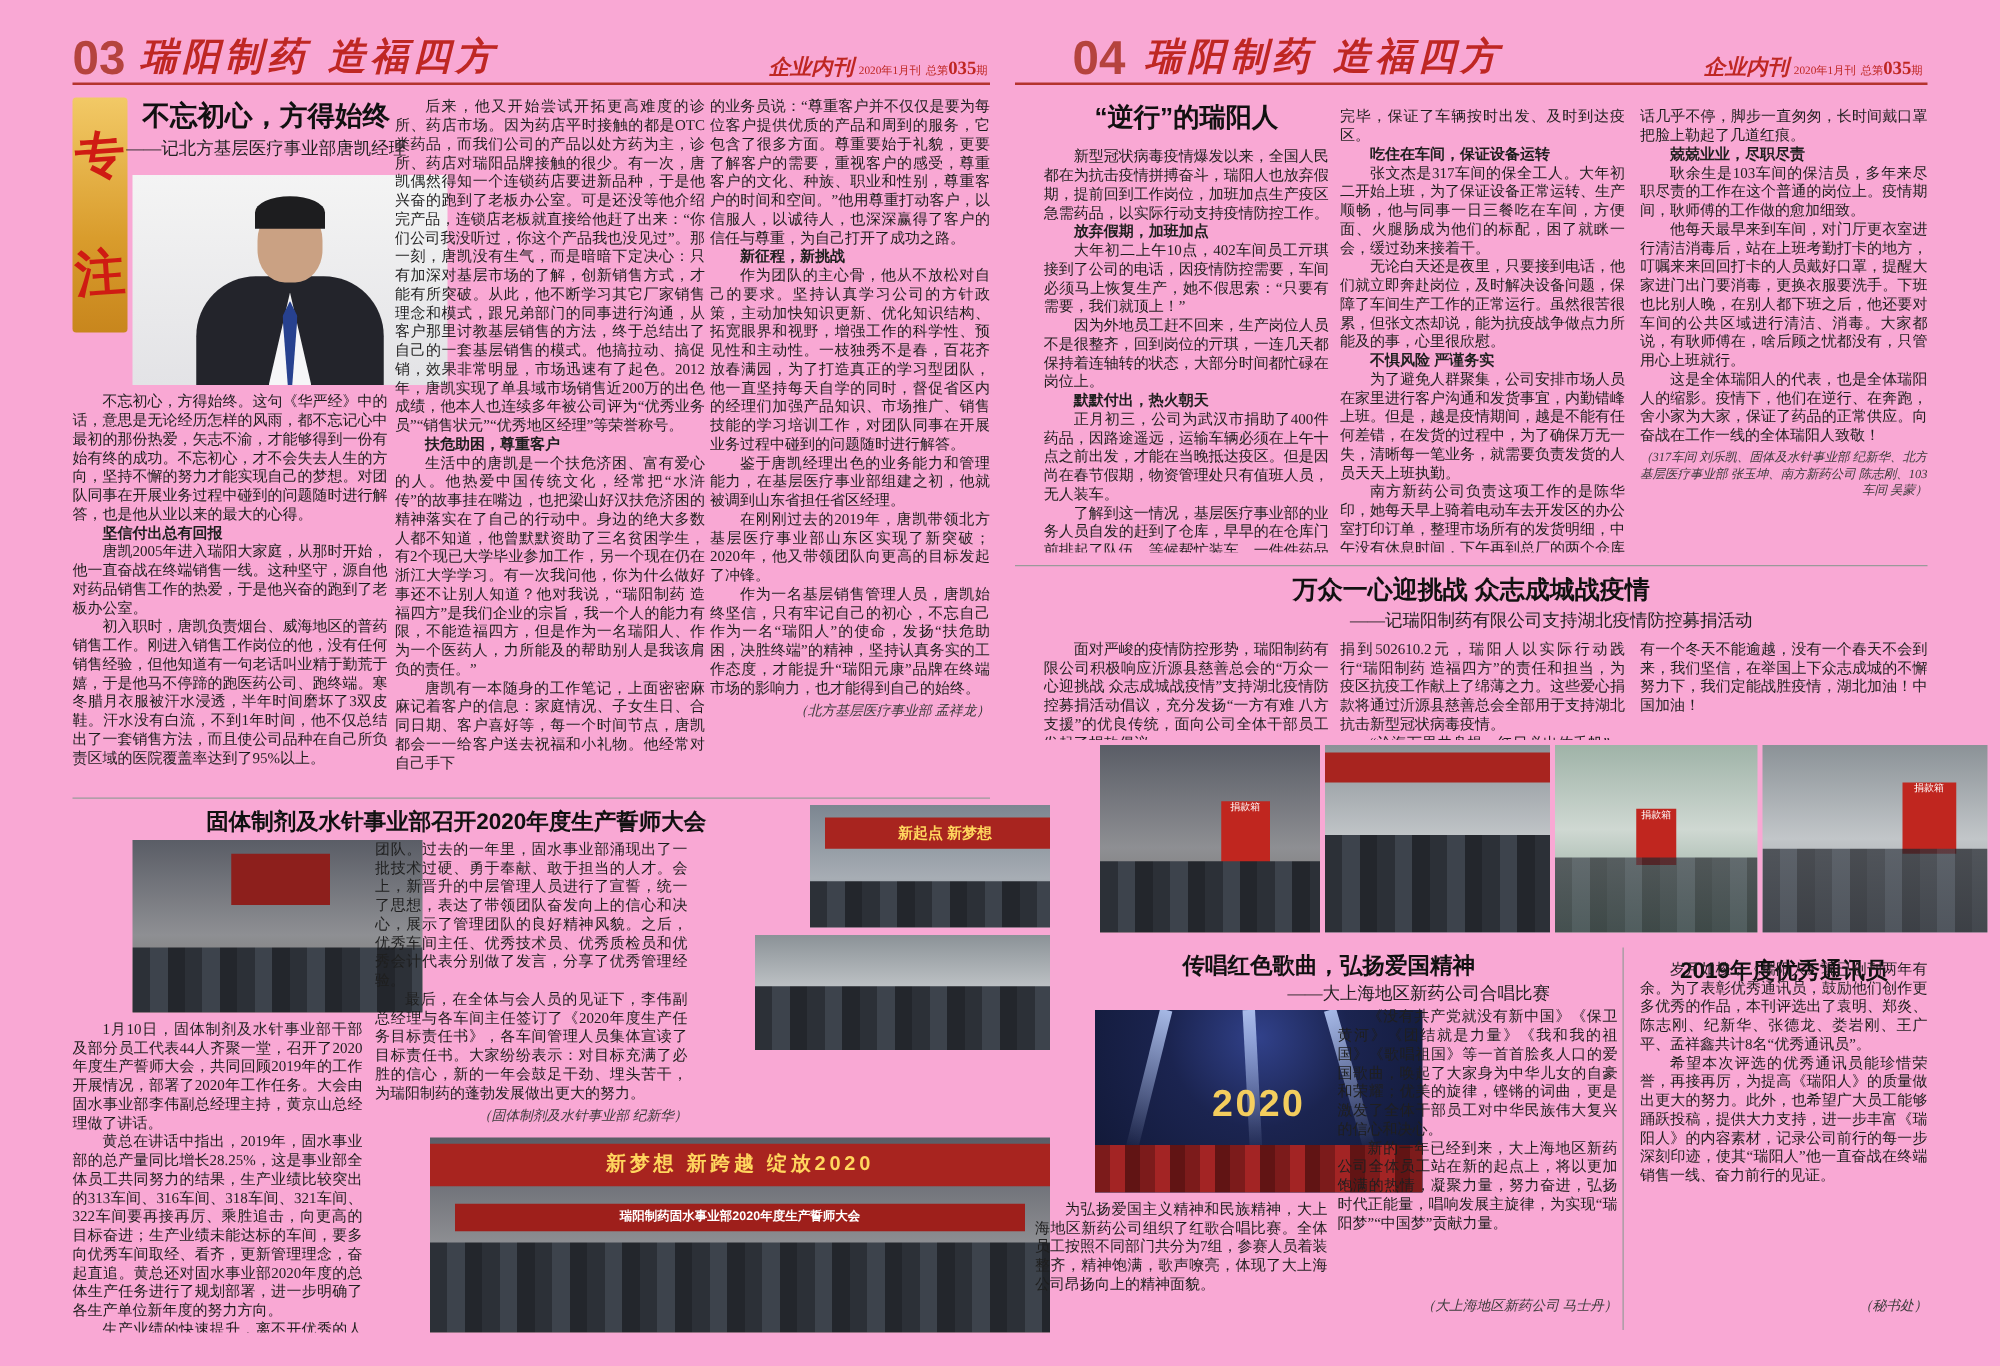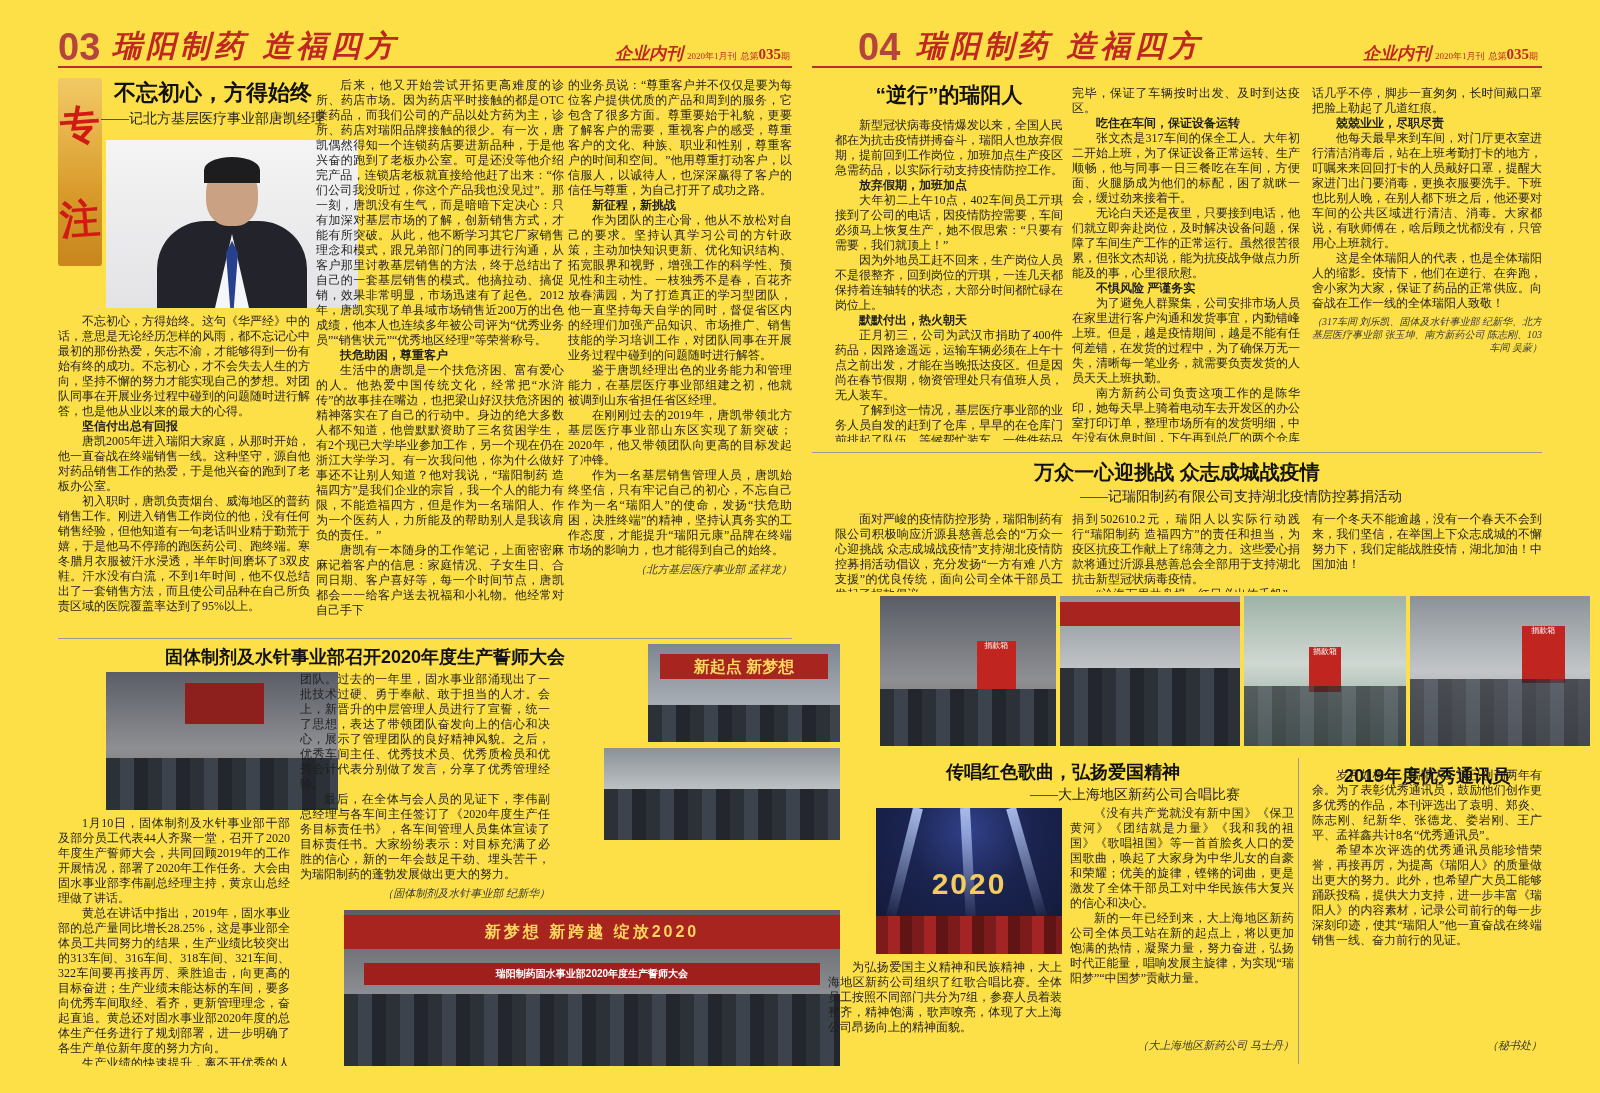--- a/index.html
+++ b/index.html
@@ -1,16 +1,16 @@
 <!DOCTYPE html>
 <html><head>
 <meta charset="utf-8">
 <style>
   html,body{margin:0;padding:0;background:#888;}
-  .sheet{position:relative;width:1600px;height:1093px;background:#fde047;overflow:hidden;
+  .sheet{position:relative;width:1600px;height:1093px;background:#f9a8d4;overflow:hidden;
          font-family:"Liberation Serif", serif;color:#1c1c1c;}
   .abs{position:absolute;}
   
   .pageno{font-family:"Liberation Sans",sans-serif;font-weight:bold;font-size:38px;color:#b5433e;line-height:38px;}
   .brand{font-family:"DejaVu Serif",serif;font-weight:bold;font-style:italic;font-size:30px;color:#bf2723;letter-spacing:4px;line-height:40px;text-align:center;}
   .issue{color:#bf2723;white-space:nowrap;}
   .issue .lab{font-size:17px;font-weight:bold;font-style:italic;}
   .issue .small{font-size:9px;}
   .issue .no{font-size:15px;font-weight:bold;}
   .redline{height:2px;background:#b5332e;}
@@ -124,21 +124,21 @@
       <p>生产业绩的快速提升，离不开优秀的人才</p>
     </div>
 
     <div class="abs col" style="left:300px;top:672px;width:250px;height:236px;">
       <p class="nohang">团队。过去的一年里，固水事业部涌现出了一批技术过硬、勇于奉献、敢于担当的人才。会上，新晋升的中层管理人员进行了宣誓，统一了思想，表达了带领团队奋发向上的信心和决心，展示了管理团队的良好精神风貌。之后，优秀车间主任、优秀技术员、优秀质检员和优秀会计代表分别做了发言，分享了优秀管理经验。</p>
       <p>最后，在全体与会人员的见证下，李伟副总经理与各车间主任签订了《2020年度生产任务目标责任书》，各车间管理人员集体宣读了目标责任书。大家纷纷表示：对目标充满了必胜的信心，新的一年会鼓足干劲、埋头苦干，为瑞阳制药的蓬勃发展做出更大的努力。</p>
       <div class="byline">（固体制剂及水针事业部  纪新华）</div>
     </div>
 
     <div class="abs photo ph-grad2" style="left:600px;top:644px;width:192px;height:98px;">
-      <div class="abs banner" style="left:6%;top:10%;width:88%;height:26%;font-size:16px;line-height:25px;">新起点  新梦想</div>
+      <div class="abs banner" style="left:6%;top:10%;width:88%;height:26%;font-size:12px;line-height:25px;padding-left:12px;">新起点  新梦想</div>
       <div class="crowd"></div>
     </div>
     <div class="abs photo ph-grad3" style="left:556px;top:748px;width:236px;height:92px;">
       <div class="crowd" style="height:55%"></div>
     </div>
 
     <div class="abs photo ph-grad1" style="left:296px;top:910px;width:496px;height:156px;">
       <div class="abs banner" style="left:0;top:3%;width:100%;height:22%;font-size:16px;line-height:34px;letter-spacing:3px;">新梦想 新跨越 绽放2020</div>
       <div class="abs banner white" style="left:4%;top:34%;width:92%;height:14%;font-size:10px;line-height:21px;background:#9e1f1b;">瑞阳制药固水事业部2020年度生产誓师大会</div>
       <div class="crowd" style="height:46%"></div>
@@ -173,20 +173,21 @@
       <p>张文杰是317车间的保全工人。大年初二开始上班，为了保证设备正常运转、生产顺畅，他与同事一日三餐吃在车间，方便面、火腿肠成为他们的标配，困了就眯一会，缓过劲来接着干。</p>
       <p>无论白天还是夜里，只要接到电话，他们就立即奔赴岗位，及时解决设备问题，保障了车间生产工作的正常运行。虽然很苦很累，但张文杰却说，能为抗疫战争做点力所能及的事，心里很欣慰。</p>
       <p class="bold">不惧风险  严谨务实</p>
       <p>为了避免人群聚集，公司安排市场人员在家里进行客户沟通和发货事宜，内勤错峰上班。但是，越是疫情期间，越是不能有任何差错，在发货的过程中，为了确保万无一失，清晰每一笔业务，就需要负责发货的人员天天上班执勤。</p>
       <p>南方新药公司负责这项工作的是陈华印，她每天早上骑着电动车去开发区的办公室打印订单，整理市场所有的发货明细，中午没有休息时间，下午再到总厂的两个仓库根据快递、物流状况逐一联系业务员，有时需要再三联络。她的电</p>
     </div>
 
     <div class="abs col" style="left:1312px;top:86px;width:230px;height:356px;">
       <p class="nohang">话几乎不停，脚步一直匆匆，长时间戴口罩把脸上勒起了几道红痕。</p>
       <p class="bold">兢兢业业，尽职尽责</p>
+      <p>耿余生是103车间的保洁员，多年来尽职尽责的工作在这个普通的岗位上。疫情期间，耿师傅的工作做的愈加细致。</p>
       <p>他每天最早来到车间，对门厅更衣室进行清洁消毒后，站在上班考勤打卡的地方，叮嘱来来回回打卡的人员戴好口罩，提醒大家进门出门要消毒，更换衣服要洗手。下班也比别人晚，在别人都下班之后，他还要对车间的公共区域进行清洁、消毒。大家都说，有耿师傅在，啥后顾之忧都没有，只管用心上班就行。</p>
       <p>这是全体瑞阳人的代表，也是全体瑞阳人的缩影。疫情下，他们在逆行、在奔跑，舍小家为大家，保证了药品的正常供应。向奋战在工作一线的全体瑞阳人致敬！</p>
       <div class="byline" style="font-size:10px;line-height:13px;">（317车间  刘乐凯、固体及水针事业部  纪新华、北方基层医疗事业部  张玉坤、南方新药公司  陈志刚、103车间  吴蒙）</div>
     </div>
 
     <div class="abs grayline" style="left:812px;top:452px;width:730px;"></div>
 
     <div class="abs h1" style="left:812px;top:460px;width:730px;font-size:20px;line-height:24px;">万众一心迎挑战  众志成城战疫情</div>
     <div class="abs sub" style="left:940px;top:488px;width:602px;font-size:14px;">——记瑞阳制药有限公司支持湖北疫情防控募捐活动</div>
 
@@ -217,21 +218,21 @@
     <div class="abs photo ph-grad3" style="left:1362px;top:596px;width:180px;height:150px;">
       <div class="redbox" style="left:62%;top:20%;width:24%;height:38%;">捐款箱</div>
       <div class="crowd" style="height:45%;opacity:.75"></div>
     </div>
 
     <div class="abs vline" style="left:1298px;top:758px;height:306px;"></div>
 
     <div class="abs h1" style="left:828px;top:760px;width:470px;font-size:18px;line-height:24px;">传唱红色歌曲，弘扬爱国精神</div>
     <div class="abs sub" style="left:828px;top:786px;width:470px;font-size:14px;text-align:right;padding-right:58px;box-sizing:border-box;">——大上海地区新药公司合唱比赛</div>
 
-    <div class="abs photo stage" style="left:828px;top:808px;width:186px;height:146px;">
+    <div class="abs photo stage" style="left:828px;top:808px;width:234px;height:146px;padding-left:28px;">
       <div class="beam" style="left:20%;transform:rotate(14deg);"></div>
       <div class="beam" style="left:45%;transform:rotate(-3deg);"></div>
       <div class="beam" style="left:70%;transform:rotate(-16deg);"></div>
       <div class="y2020">2020</div>
       <div class="crowd" style="height:26%;background:repeating-linear-gradient(90deg,#7c1b1b 0 12px,#a32424 12px 24px,#611414 24px 36px);"></div>
     </div>
 
     <div class="abs col" style="left:1070px;top:806px;width:224px;height:224px;">
       <p>《没有共产党就没有新中国》《保卫黄河》《团结就是力量》《我和我的祖国》《歌唱祖国》等一首首脍炙人口的爱国歌曲，唤起了大家身为中华儿女的自豪和荣耀；优美的旋律，铿锵的词曲，更是激发了全体干部员工对中华民族伟大复兴的信心和决心。</p>
       <p>新的一年已经到来，大上海地区新药公司全体员工站在新的起点上，将以更加饱满的热情，凝聚力量，努力奋进，弘扬时代正能量，唱响发展主旋律，为实现“瑞阳梦”“中国梦”贡献力量。</p>

